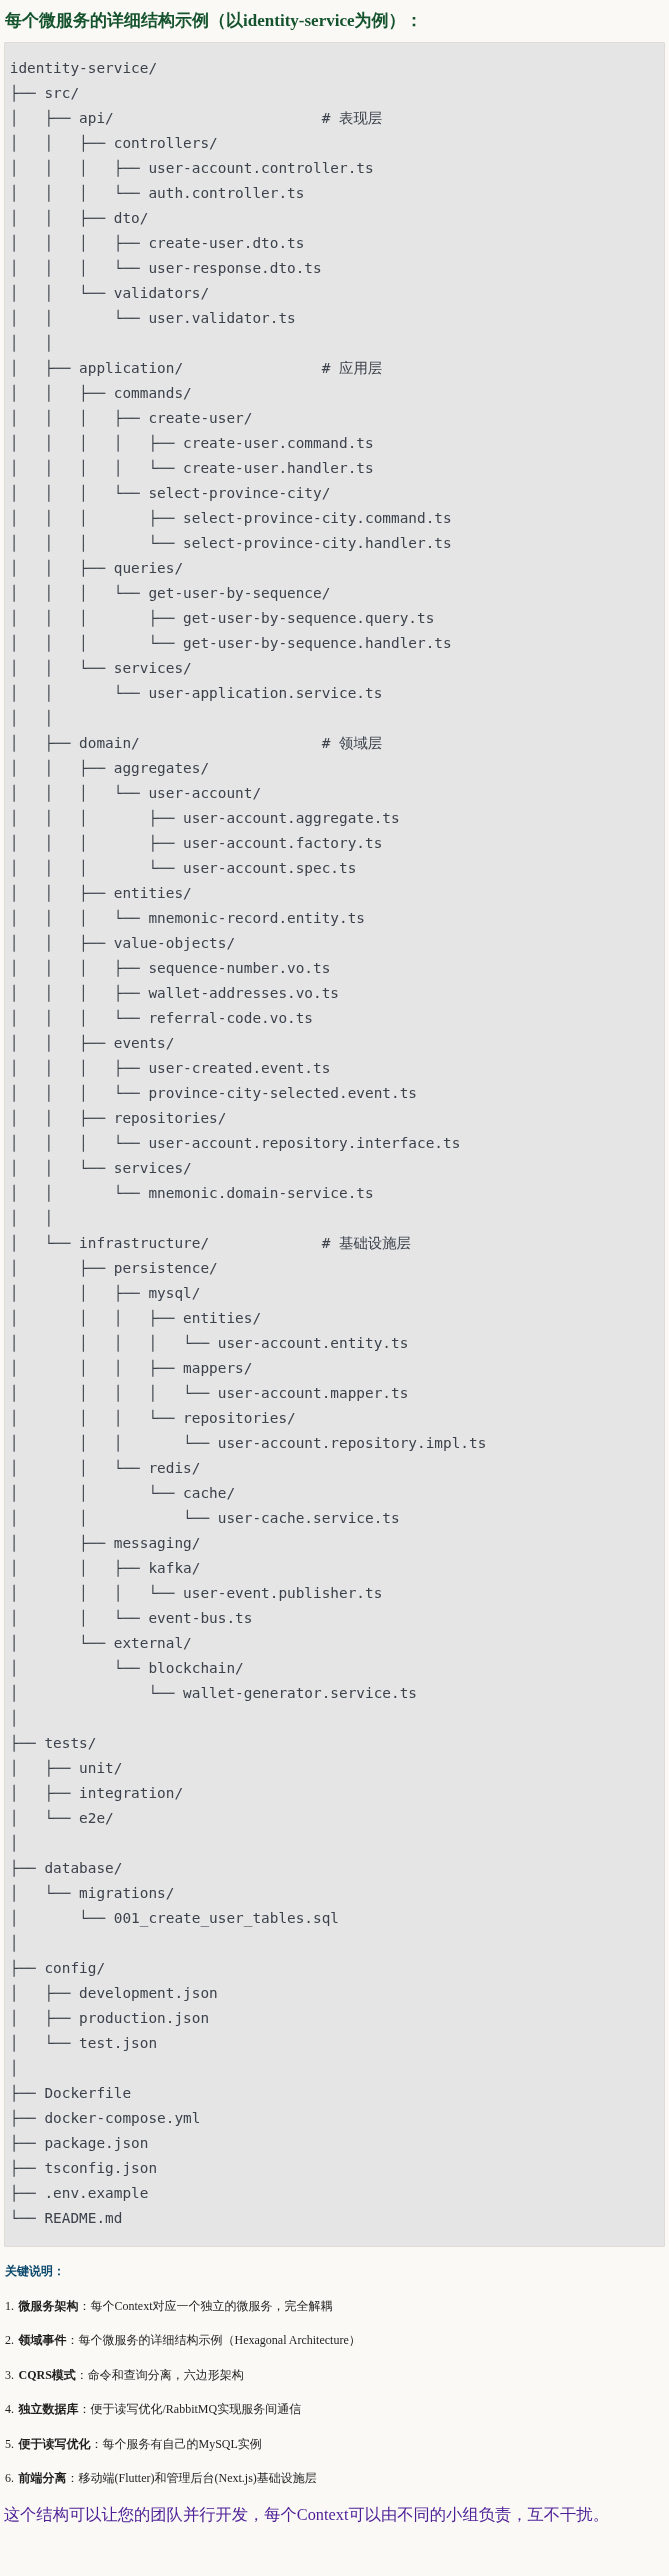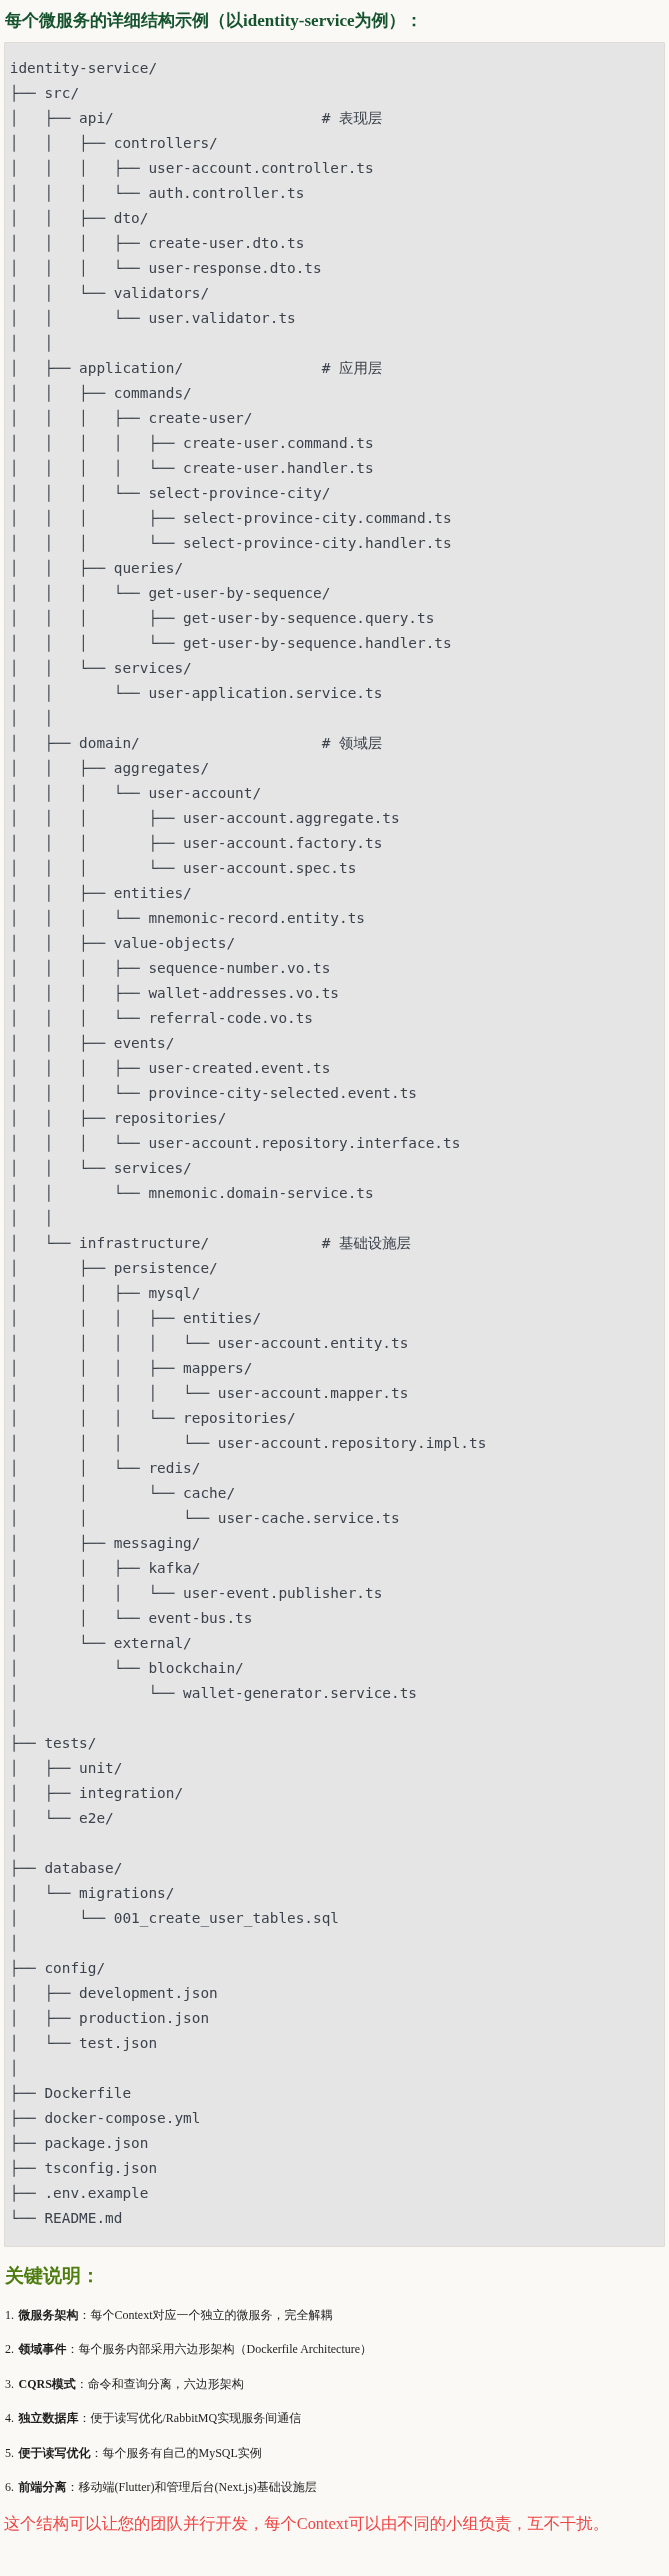--- a/index.html
+++ b/index.html
@@ -31,43 +31,43 @@
   }
   .code-block code {
     display: block;
     font-family: "DejaVu Sans Mono", monospace;
     font-size: 14.4px;
     line-height: 25px;
     color: #3C424C;
     white-space: pre;
   }
   .notes-heading {
-    font-size: 19px;
+    font-size: 12px;
     font-weight: 700;
-    color: #4d7c0f;
+    color: #0c4a6e;
     margin: 16.3px 1.3px 19px 1.3px;
   }
   .note-item {
     font-size: 12px;
     line-height: 1.2;
     margin: 0 1.3px 20px 1.3px;
     color: #1f1e1d;
   }
   .note-number {
     display: inline-block;
     margin-right: 4.4px;
   }
   .note-label {
     font-weight: 700;
   }
   .closing-paragraph {
     font-size: 16.3px;
     line-height: 1.25;
     margin: 17.5px 0 0 0;
-    color: #ef4444;
+    color: #4c1d95;
   }
 </style>
 </head>
 <body>
 
 <h1 class="page-title">每个微服务的详细结构示例（以identity-service为例）：</h1>
 
 <div class="code-block">
   <code>identity-service/
 ├── src/
@@ -157,21 +157,21 @@
 ├── .env.example
 └── README.md</code>
 </div>
 
 <h2 class="notes-heading">关键说明：</h2>
 
 <div class="note-item">
   <span class="note-number">1.</span><span class="note-label">微服务架构</span><span class="note-text">：每个Context对应一个独立的微服务，完全解耦</span>
 </div>
 <div class="note-item">
-  <span class="note-number">2.</span><span class="note-label">领域事件</span><span class="note-text">：每个服务内部采用六边形架构（Dockerfile Architecture）</span>
+  <span class="note-number">2.</span><span class="note-label">领域事件</span><span class="note-text">：每个微服务的详细结构示例（Hexagonal Architecture）</span>
 </div>
 <div class="note-item">
   <span class="note-number">3.</span><span class="note-label">CQRS模式</span><span class="note-text">：命令和查询分离，六边形架构</span>
 </div>
 <div class="note-item">
   <span class="note-number">4.</span><span class="note-label">独立数据库</span><span class="note-text">：便于读写优化/RabbitMQ实现服务间通信</span>
 </div>
 <div class="note-item">
   <span class="note-number">5.</span><span class="note-label">便于读写优化</span><span class="note-text">：每个服务有自己的MySQL实例</span>
 </div>

